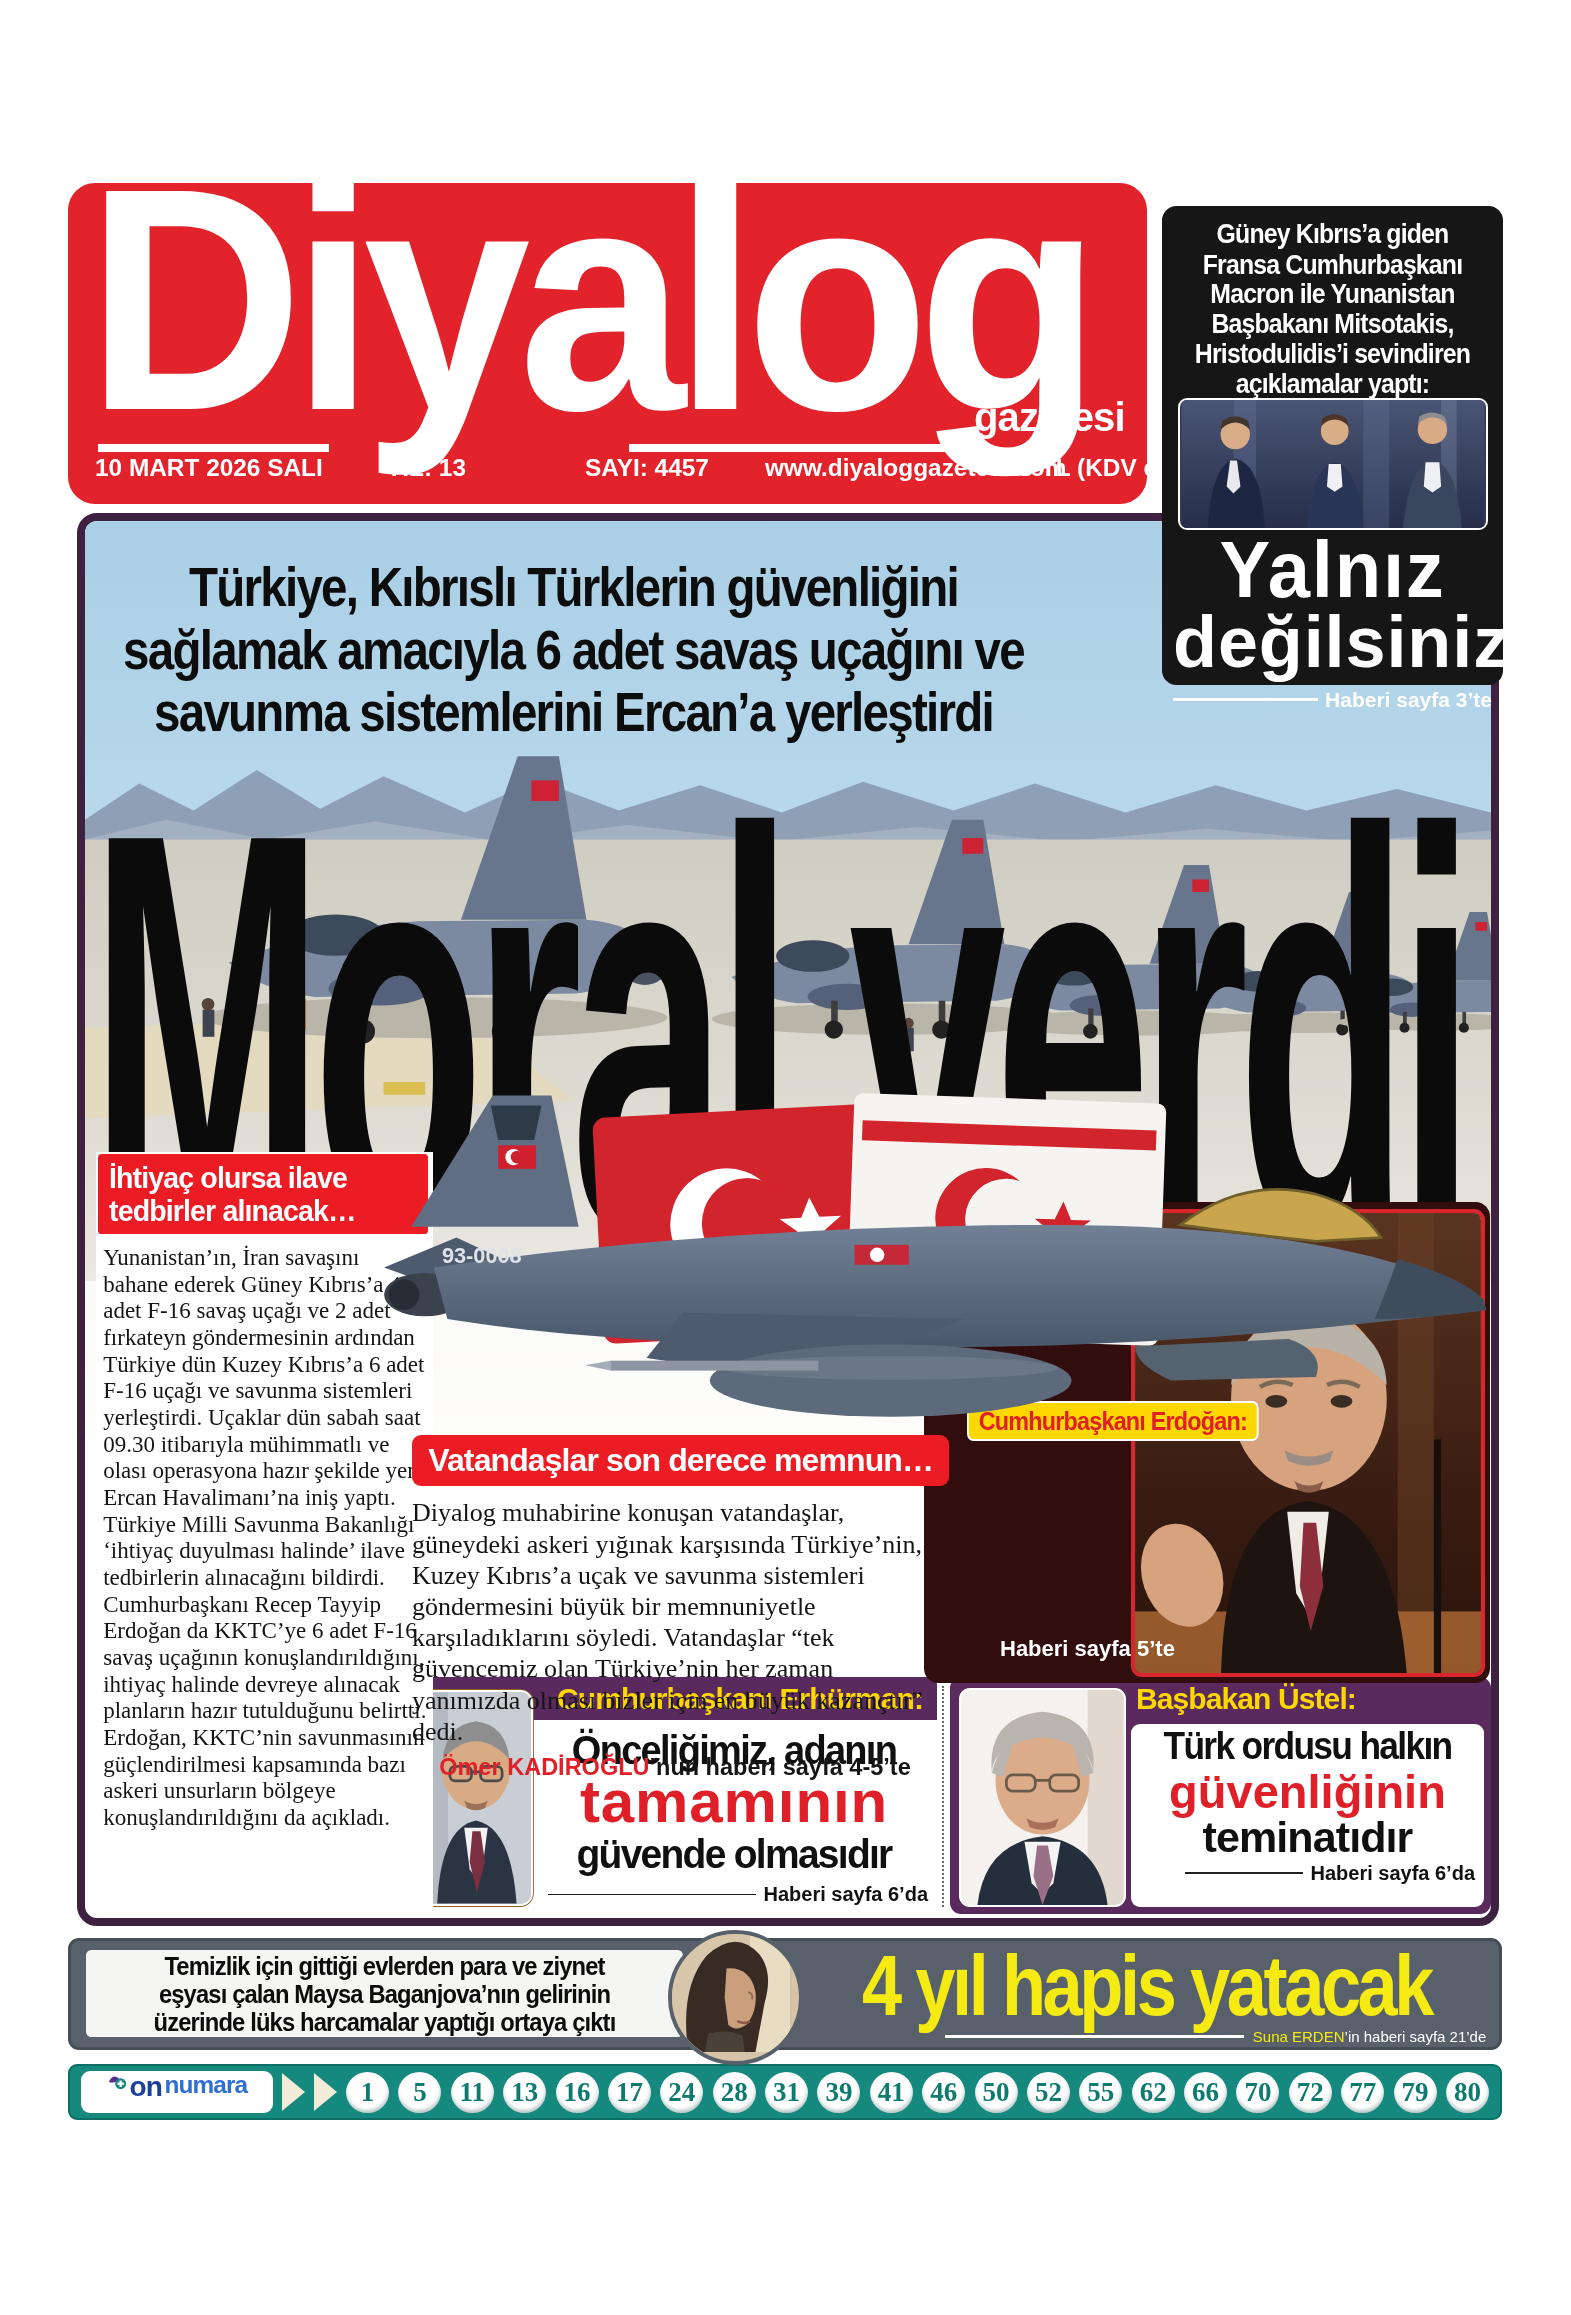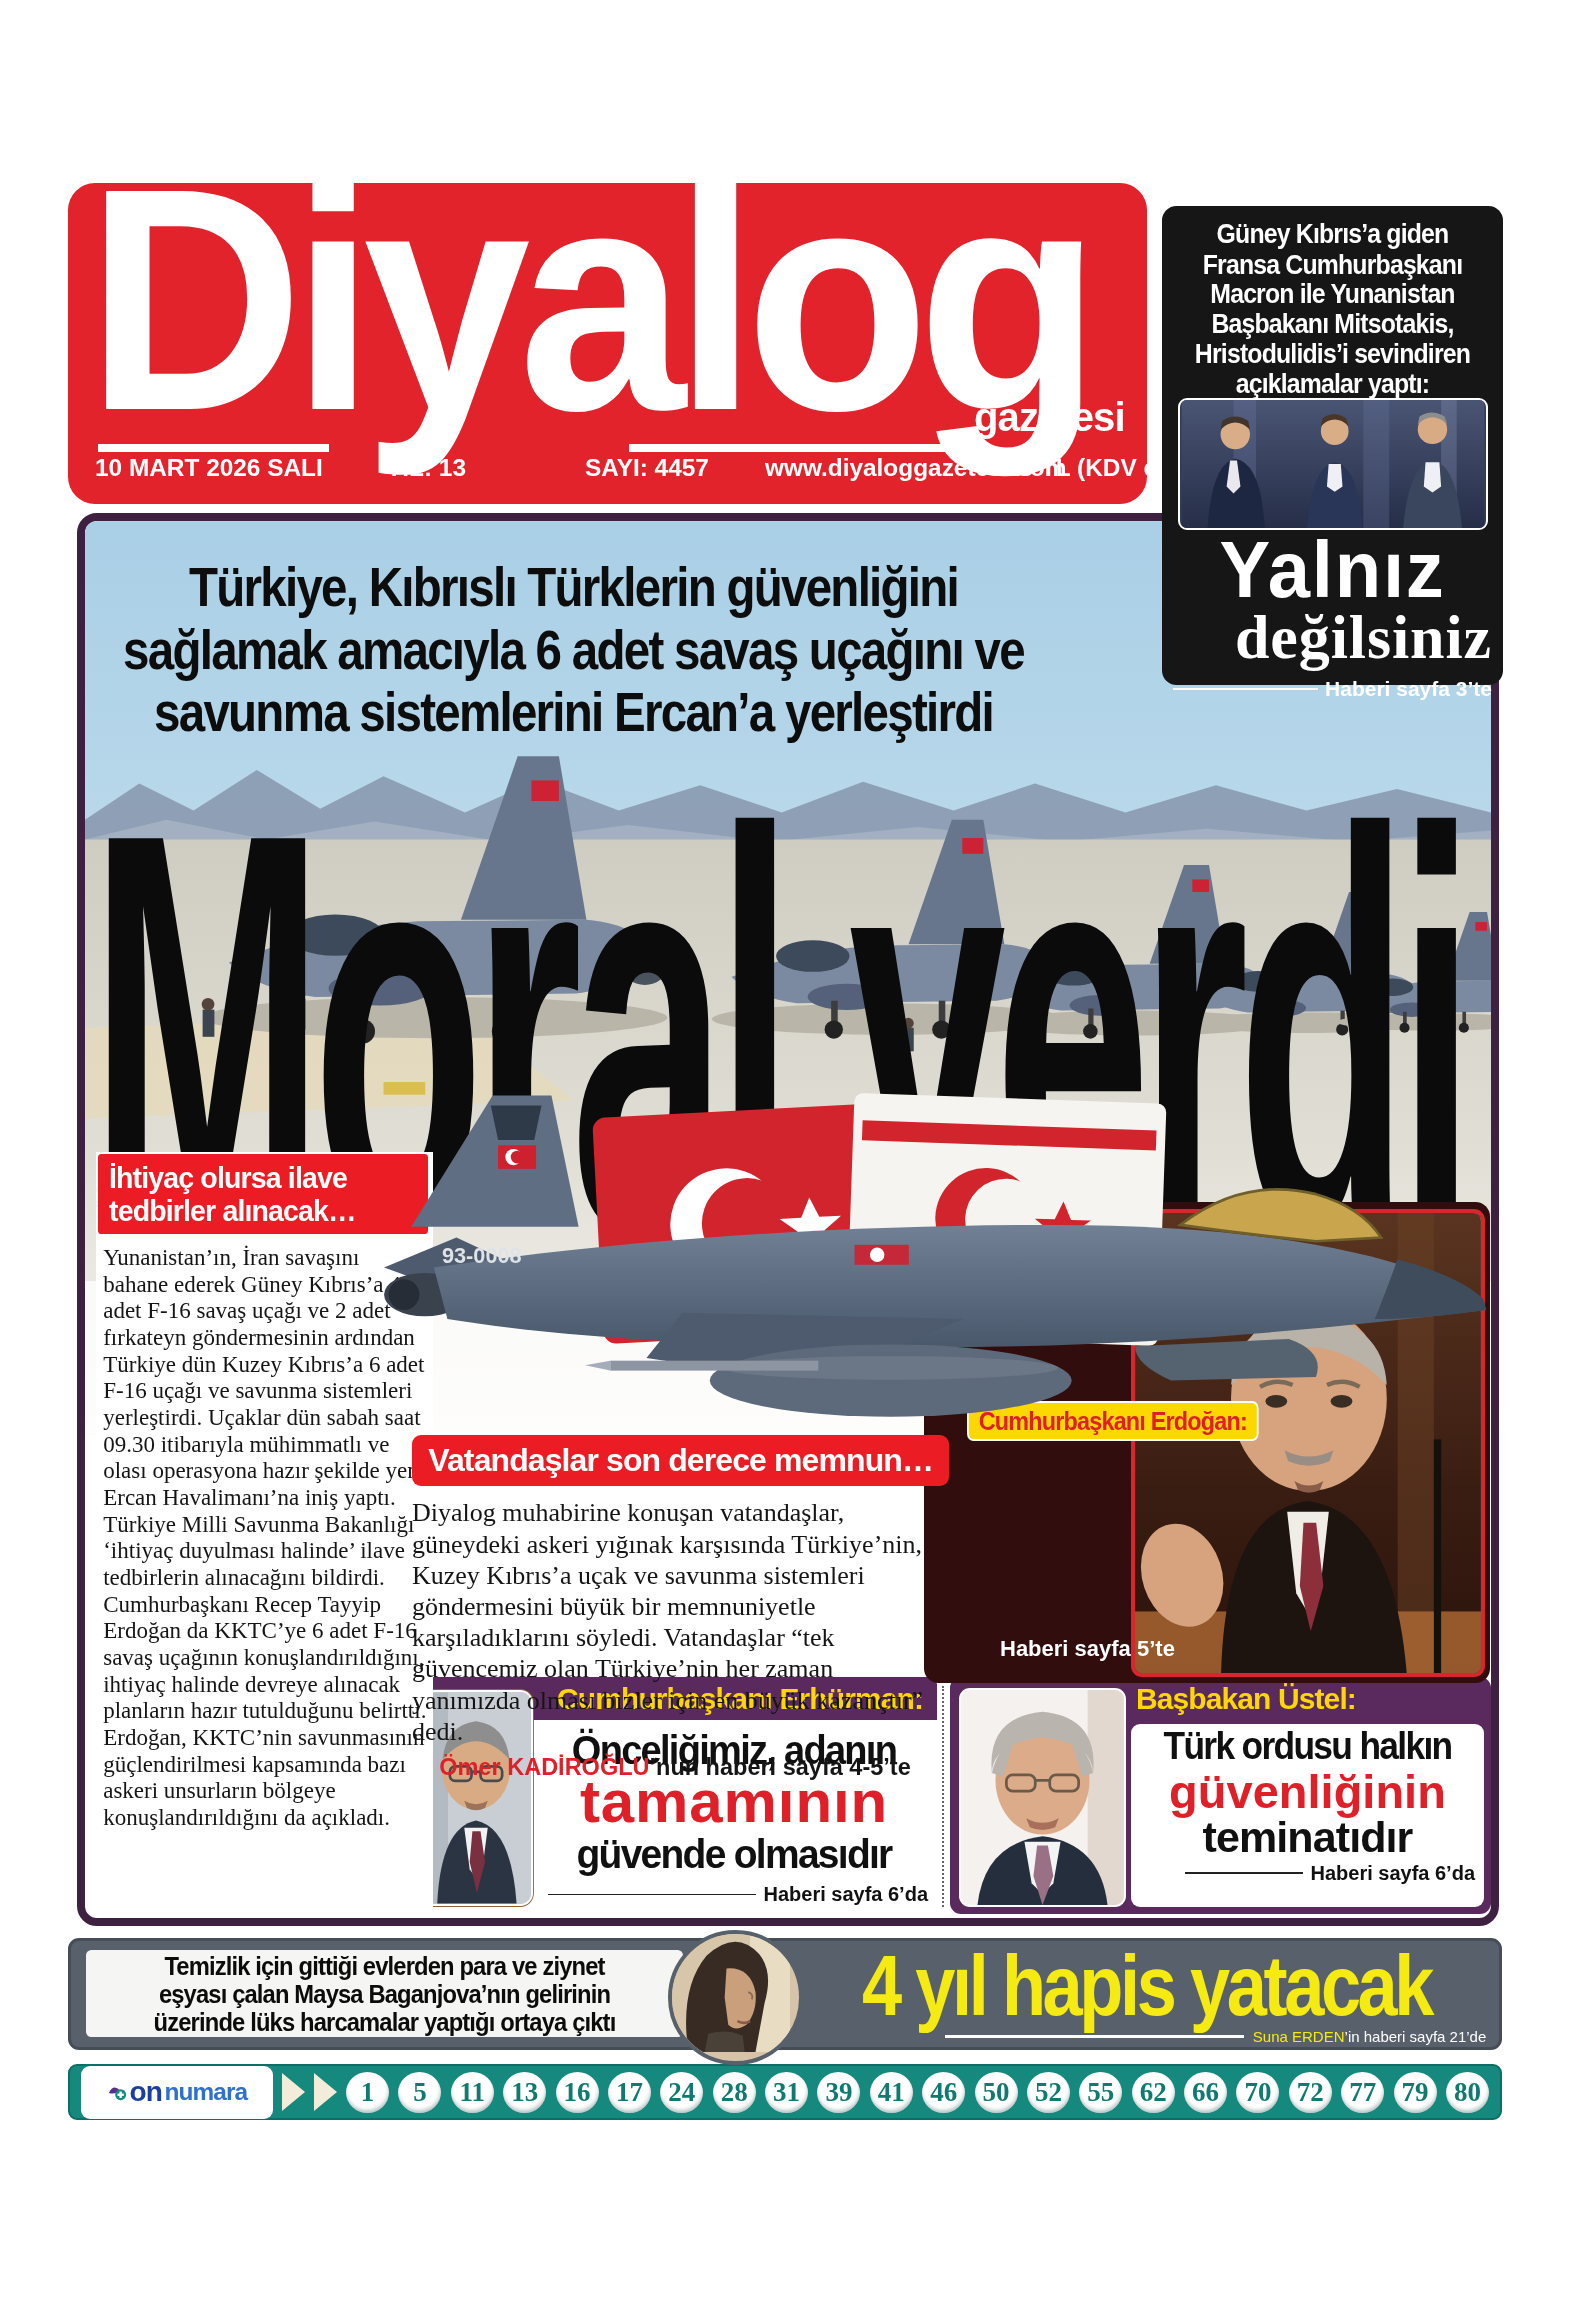--- a/index.html
+++ b/index.html
@@ -10,21 +10,21 @@
   .mast{left:68px;top:183px;width:1079px;height:321px;background:#e2232b;border-radius:27px;}
   .logo{left:18px;top:-42px;font-size:317px;font-weight:bold;color:#fff;letter-spacing:-12.7px;line-height:1;transform:scale(.95,1);transform-origin:left top;white-space:nowrap;}
   .mline{height:8.1px;background:#fff;top:261px;}
   .gaz{left:906px;top:212px;font-size:40px;font-weight:bold;color:#fff;letter-spacing:-0.9px;}
   .daterow span{position:absolute;top:271px;font-size:24.4px;font-weight:bold;color:#fff;white-space:nowrap;}
   
   .blackbox{left:1162px;top:206px;width:341px;height:479px;background:#161616;border-radius:14.5px;z-index:20;padding:12.7px 11px;box-sizing:border-box;color:#fff;}
   .kick{font-size:27px;font-weight:bold;line-height:1.06;text-align:center;transform:scale(.92,1.05);transform-origin:center top;letter-spacing:-0.9px;}
   .bphoto{margin:7.2px auto 5.4px auto;width:306px;height:128px;border:2.7px solid #fff;border-radius:9px;overflow:hidden;background:#343d58;}
   .yal1{font-size:76px;font-weight:bold;letter-spacing:1.8px;line-height:.92;text-align:center;transform:scaleY(1.05);}
-  .yal2{font-size:62px;font-weight:bold;letter-spacing:0.9px;line-height:1.05;text-align:right;font-family:Liberation Serif, serif;}
+  .yal2{font-size:72px;font-weight:bold;letter-spacing:0.9px;line-height:1.05;text-align:right;}
   .refrow{display:flex;align-items:center;margin-top:7.2px;}
   .refrow .ln{flex:1;height:2.7px;background:#fff;margin-right:7.2px;}
   .refrow .tx{font-size:21px;font-weight:bold;}
   
   .frame{left:77px;top:513px;width:1422px;height:1413px;border:8.1px solid #3e2040;border-radius:20px;background:#fff;box-sizing:border-box;overflow:hidden;}
   .photoarea{left:0;top:0;width:1406px;height:914px;}
   .headline3{left:0;top:30px;width:977px;color:#0d0d0d;z-index:2;}
   .headline3 div{font-size:49px;font-weight:bold;letter-spacing:-1.8px;line-height:1.28;text-align:center;transform:scale(.97,1.15);transform-origin:center top;white-space:nowrap;}
   .moral{left:5.4px;top:229px;font-size:407px;font-weight:bold;color:#0b0b0b;letter-spacing:-16.3px;line-height:1;white-space:nowrap;transform:scale(.69,1.38);transform-origin:left top;z-index:2;}
   .bigjet{left:299px;top:561px;width:1113px;height:380px;z-index:6;}
@@ -81,21 +81,21 @@
   .bkick div{font-size:25px;font-weight:bold;color:#0c0c0c;letter-spacing:-0.9px;line-height:1.12;text-align:center;transform:scaleX(.95);white-space:nowrap;}
   .wcircle{left:597px;top:-11px;width:127px;height:127px;border-radius:50%;border:4.5px solid #57606b;overflow:hidden;background:#d6c3a8;z-index:2;}
   .bhead{left:729px;top:-3.6px;width:693px;font-size:76px;font-weight:bold;color:#f5ea12;letter-spacing:-3.6px;text-align:center;white-space:nowrap;transform:scale(.95,1.12);transform-origin:center top;}
   .bby{right:12.7px;bottom:1.8px;display:flex;align-items:center;}
   .bby .ln{width:299px;height:2.7px;background:#fff;margin-right:9px;}
   .bby span{font-size:15px;font-weight:normal;white-space:nowrap;}
   .bby .nm{color:#f5ea12;}
   .bby .rs{color:#fff;}
   
   .lotto{left:68px;top:2064px;width:1434px;height:56px;background:#16897e;border:2.7px solid #0c6e64;border-radius:9px;box-sizing:border-box;display:flex;align-items:center;padding:0 11px;gap:9px;}
-  .lbrand{width:192px;height:53px;background:#fff;border-radius:9px;display:flex;align-items:center;justify-content:center;gap:2.7px;flex:none;}
+  .lbrand{width:192px;height:42px;background:#fff;border-radius:9px;display:flex;align-items:flex-start;justify-content:center;gap:2.7px;flex:none;}
   .lbrand .on{font-size:28px;font-weight:bold;color:#1a3f9e;letter-spacing:-0.9px;}
   .lbrand .num{font-size:24.4px;color:#2f6fd0;font-weight:bold;letter-spacing:-0.9px;}
   .tri{width:0;height:0;border-top:19px solid transparent;border-bottom:19px solid transparent;border-left:23.5px solid #f3ecd9;flex:none;}
   .nums{flex:1;display:flex;justify-content:space-between;align-items:center;}
   .ball{width:43px;height:41px;border-radius:50%;background:radial-gradient(circle at 35% 30%,#ffffff 60%,#d9e6e4);display:flex;align-items:center;justify-content:center;font-family:"Liberation Serif",serif;font-weight:bold;font-size:27px;color:#0e7a70;box-shadow:inset 0 -2.7px 3.6px rgba(0,60,55,.25);}
 </style>
 </head>
 <body>
 
 <div class="page">

